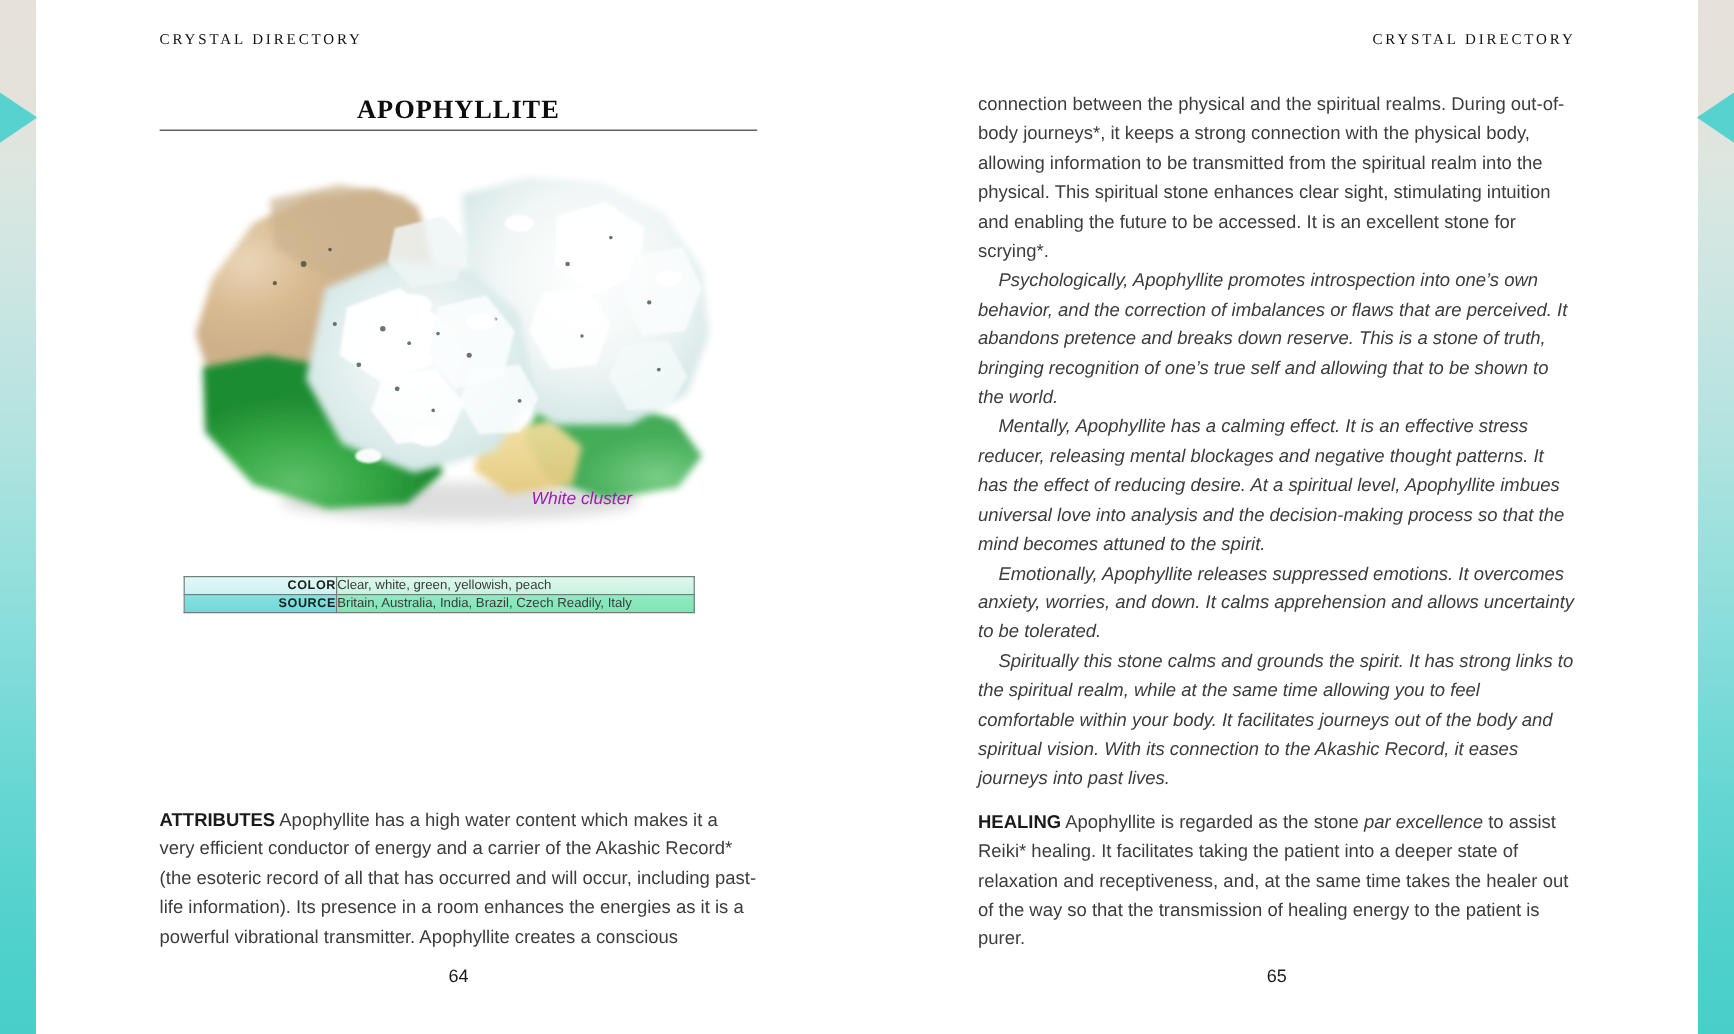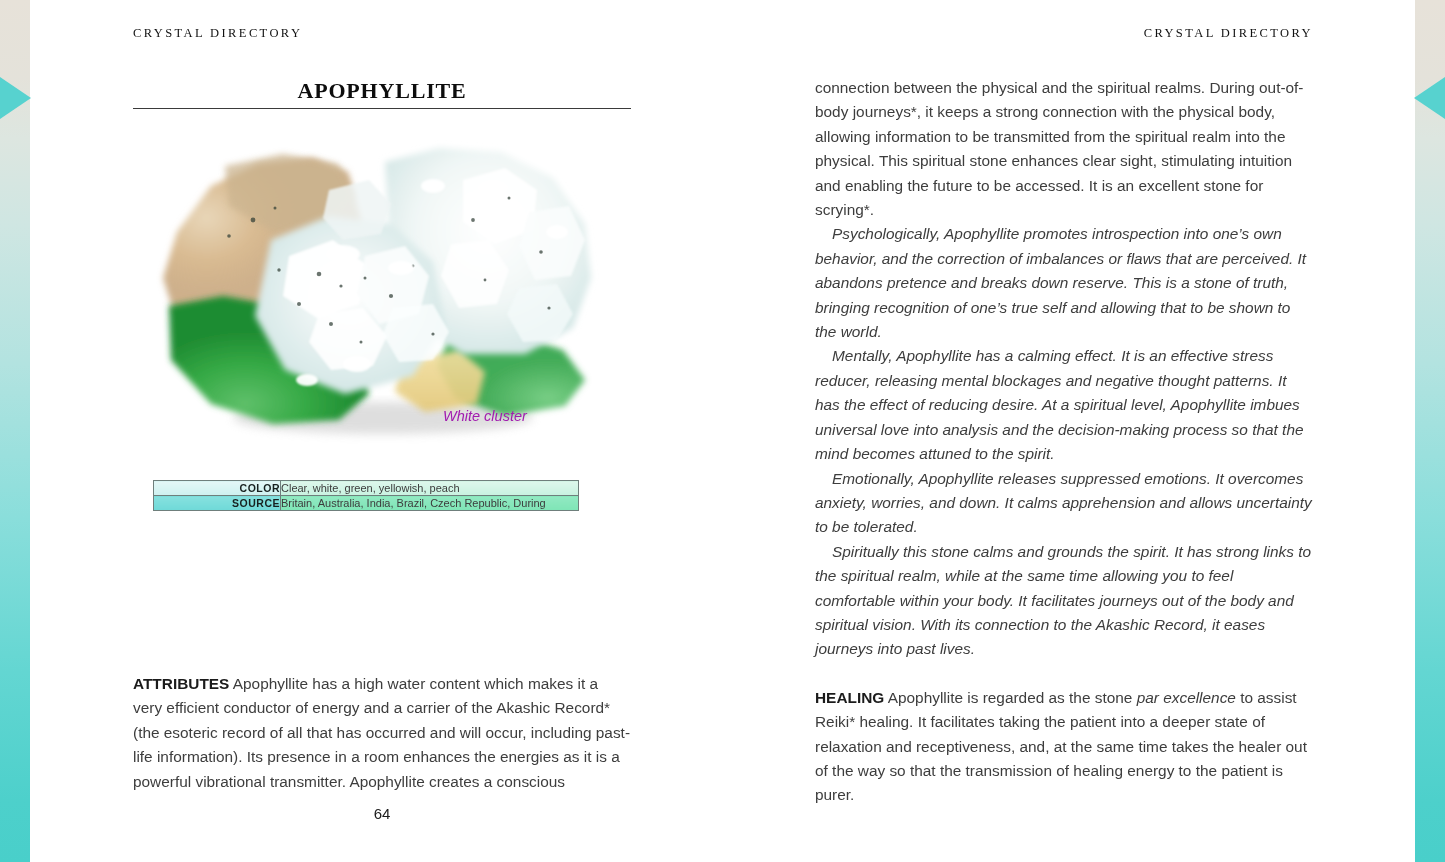--- a/index.html
+++ b/index.html
@@ -169,21 +169,21 @@
     font-size: 15.4px;
     line-height: 24.4px;
     color: #3d3d3d;
     width: 498px;
   }
   .body-col.verso { left: 133px; top: 672px; }
   .body-col.recto { left: 815px; top: 76px; }
 
   .body-col p { margin: 0; }
   .body-col p.indent { text-indent: 17px; font-style: italic; }
-  .body-col p.gap-before { margin-top: 24px; }
+  .body-col p.gap-before { margin-top: 12px; }
 
   .run-in {
     font-weight: 700;
     color: #1b1b1b;
   }
   .ital { font-style: italic; }
 
   
   .folio {
     position: absolute;
@@ -318,33 +318,34 @@
   </div>
 
   <table class="prop-table">
     <tbody>
       <tr data-row="0">
         <td class="prop-label">COLOR</td>
         <td class="prop-value">Clear, white, green, yellowish, peach</td>
       </tr>
       <tr data-row="3">
         <td class="prop-label">SOURCE</td>
-        <td class="prop-value">Britain, Australia, India, Brazil, Czech Republic, During</td>
+        <td class="prop-value">Britain, Australia, India, Brazil, Czech Readily, Italy</td>
       </tr>
     </tbody>
   </table>
 
   <div class="body-col verso">
     <p><span class="run-in">ATTRIBUTES</span><span> Apophyllite has a high water content which makes it a very efficient conductor of energy and a carrier of the Akashic Record* (the esoteric record of all that has occurred and will occur, including past-life information). Its presence in a room enhances the energies as it is a powerful vibrational transmitter. Apophyllite creates a conscious</span></p>
   </div>
 
   <div class="body-col recto">
     <p>connection between the physical and the spiritual realms. During out-of-body journeys*, it keeps a strong connection with the physical body, allowing information to be transmitted from the spiritual realm into the physical. This spiritual stone enhances clear sight, stimulating intuition and enabling the future to be accessed. It is an excellent stone for scrying*.</p>
     <p class="indent">Psychologically, Apophyllite promotes introspection into one’s own behavior, and the correction of imbalances or flaws that are perceived. It abandons pretence and breaks down reserve. This is a stone of truth, bringing recognition of one’s true self and allowing that to be shown to the world.</p>
     <p class="indent">Mentally, Apophyllite has a calming effect. It is an effective stress reducer, releasing mental blockages and negative thought patterns. It has the effect of reducing desire. At a spiritual level, Apophyllite imbues universal love into analysis and the decision-making process so that the mind becomes attuned to the spirit.</p>
     <p class="indent">Emotionally, Apophyllite releases suppressed emotions. It overcomes anxiety, worries, and down. It calms apprehension and allows uncertainty to be tolerated.</p>
     <p class="indent">Spiritually this stone calms and grounds the spirit. It has strong links to the spiritual realm, while at the same time allowing you to feel comfortable within your body. It facilitates journeys out of the body and spiritual vision. With its connection to the Akashic Record, it eases journeys into past lives.</p>
     <p class="gap-before"><span class="run-in">HEALING</span><span> Apophyllite is regarded as the stone </span><span class="ital">par excellence</span><span> to assist Reiki* healing. It facilitates taking the patient into a deeper state of relaxation and receptiveness, and, at the same time takes the healer out of the way so that the transmission of healing energy to the patient is purer.</span></p>
   </div>
 
   <div class="folio verso">64</div>
+  <div class="folio recto">65</div>
 
 </div>
 
 </body></html>

